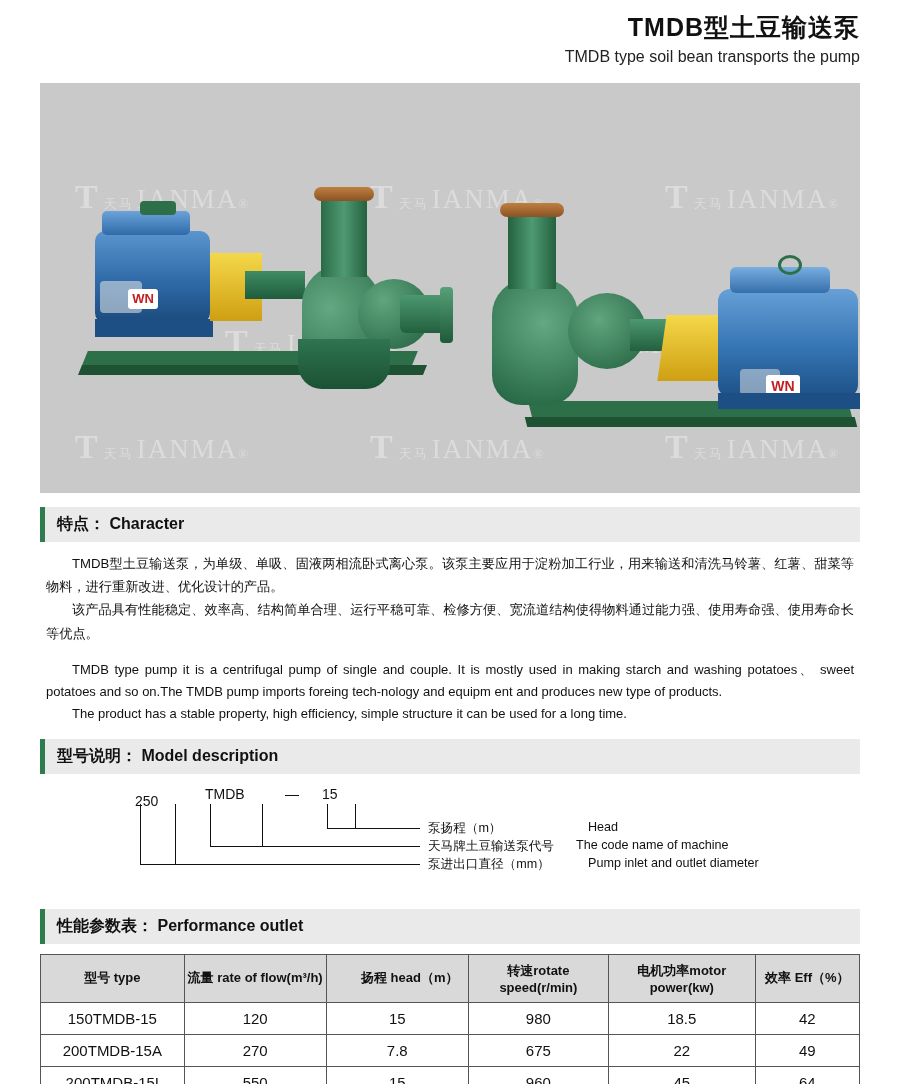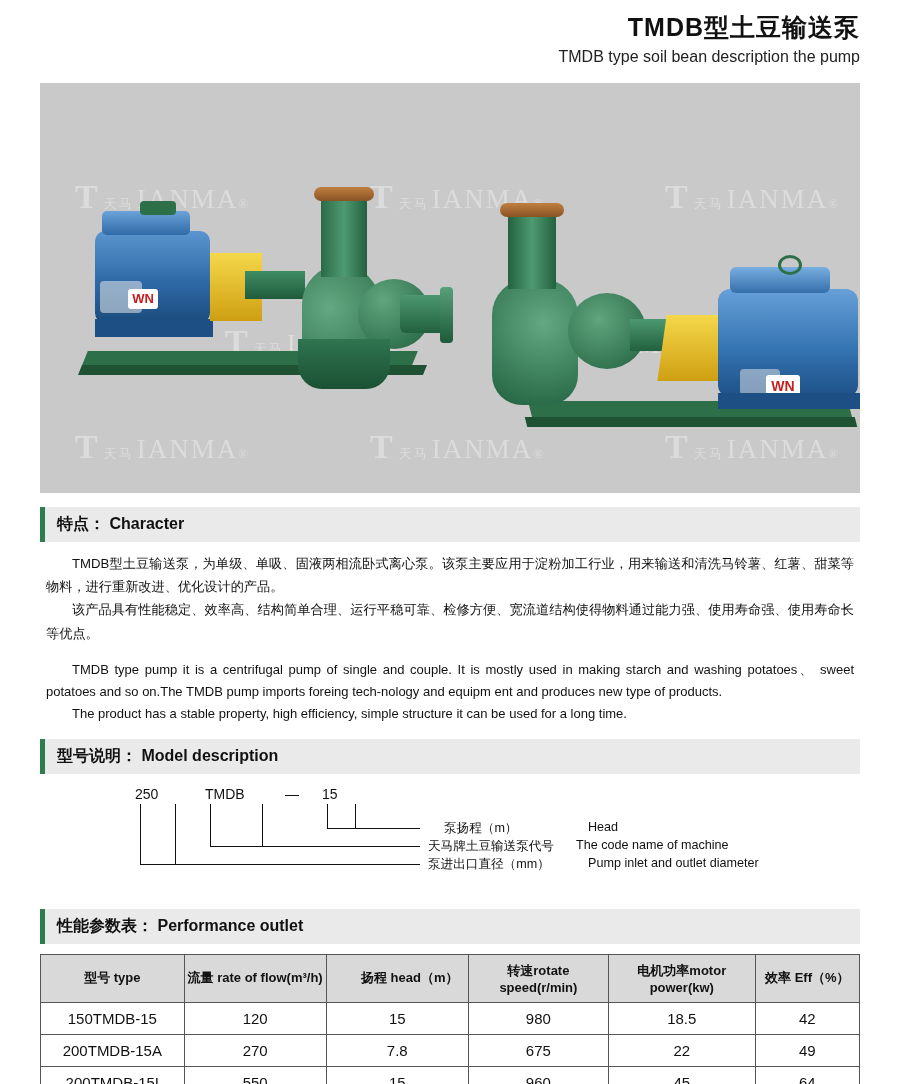--- a/index.html
+++ b/index.html
@@ -95,21 +95,21 @@
     padding:7px 2px;
   }
   thead th{background:#d9d9d9;font-weight:bold;font-size:13px;}
   td{font-size:15px;}
 </style>
 </head>
 <body>
 
 <div class="header">
   <div class="title-cn">TMDB型土豆输送泵</div>
-  <div class="title-en">TMDB type soil bean description the pump</div>
+  <div class="title-en">TMDB type soil bean transports the pump</div>
 </div>
 
 <div class="photo">
 
   <div class="wm" style="left:35px;top:95px;"><b>T</b><span class="cn">天马</span>IANMA<span style="font-size:13px;">®</span></div>
   <div class="wm" style="left:330px;top:95px;"><b>T</b><span class="cn">天马</span>IANMA<span style="font-size:13px;">®</span></div>
   <div class="wm" style="left:625px;top:95px;"><b>T</b><span class="cn">天马</span>IANMA<span style="font-size:13px;">®</span></div>
   <div class="wm" style="left:185px;top:240px;"><b>T</b><span class="cn">天马</span>IANMA<span style="font-size:13px;">®</span></div>
   <div class="wm" style="left:480px;top:240px;"><b>T</b><span class="cn">天马</span>IANMA<span style="font-size:13px;">®</span></div>
   <div class="wm" style="left:35px;top:345px;"><b>T</b><span class="cn">天马</span>IANMA<span style="font-size:13px;">®</span></div>
@@ -177,38 +177,38 @@
   <p class="indent">The product has a stable property, high efficiency, simple structure it can be used for a long time.</p>
 </div>
 
 <div class="section">
   <span class="cn">型号说明：</span>
   <span class="en">Model description</span>
 </div>
 
 <div class="model">
 
-  <div class="code" style="left:95px;top:6px;">250</div>
+  <div class="code" style="left:95px;top:13px;">250</div>
   <div class="code" style="left:165px;top:6px;">TMDB</div>
   <div class="code" style="left:245px;top:6px;">—</div>
   <div class="code" style="left:282px;top:6px;">15</div>
 
   <div class="lead" style="left:100px;top:24px;width:1px;height:60px;"></div>
   <div class="lead" style="left:135px;top:24px;width:1px;height:60px;"></div>
   <div class="lead" style="left:100px;top:84px;width:280px;height:1px;"></div>
 
   <div class="lead" style="left:170px;top:24px;width:1px;height:42px;"></div>
   <div class="lead" style="left:222px;top:24px;width:1px;height:42px;"></div>
   <div class="lead" style="left:170px;top:66px;width:210px;height:1px;"></div>
 
   <div class="lead" style="left:287px;top:24px;width:1px;height:24px;"></div>
   <div class="lead" style="left:315px;top:24px;width:1px;height:24px;"></div>
   <div class="lead" style="left:287px;top:48px;width:93px;height:1px;"></div>
 
-  <div class="lbl" style="left:404px;top:40px;">泵扬程（m）</div>
+  <div class="lbl" style="left:388px;top:40px;">泵扬程（m）</div>
   <div class="lbl" style="left:548px;top:40px;">Head</div>
 
   <div class="lbl" style="left:388px;top:58px;">天马牌土豆输送泵代号</div>
   <div class="lbl" style="left:536px;top:58px;">The code name of machine</div>
 
   <div class="lbl" style="left:388px;top:76px;">泵进出口直径（mm）</div>
   <div class="lbl" style="left:548px;top:76px;">Pump inlet and outlet diameter</div>
 </div>
 
 <div class="section">

